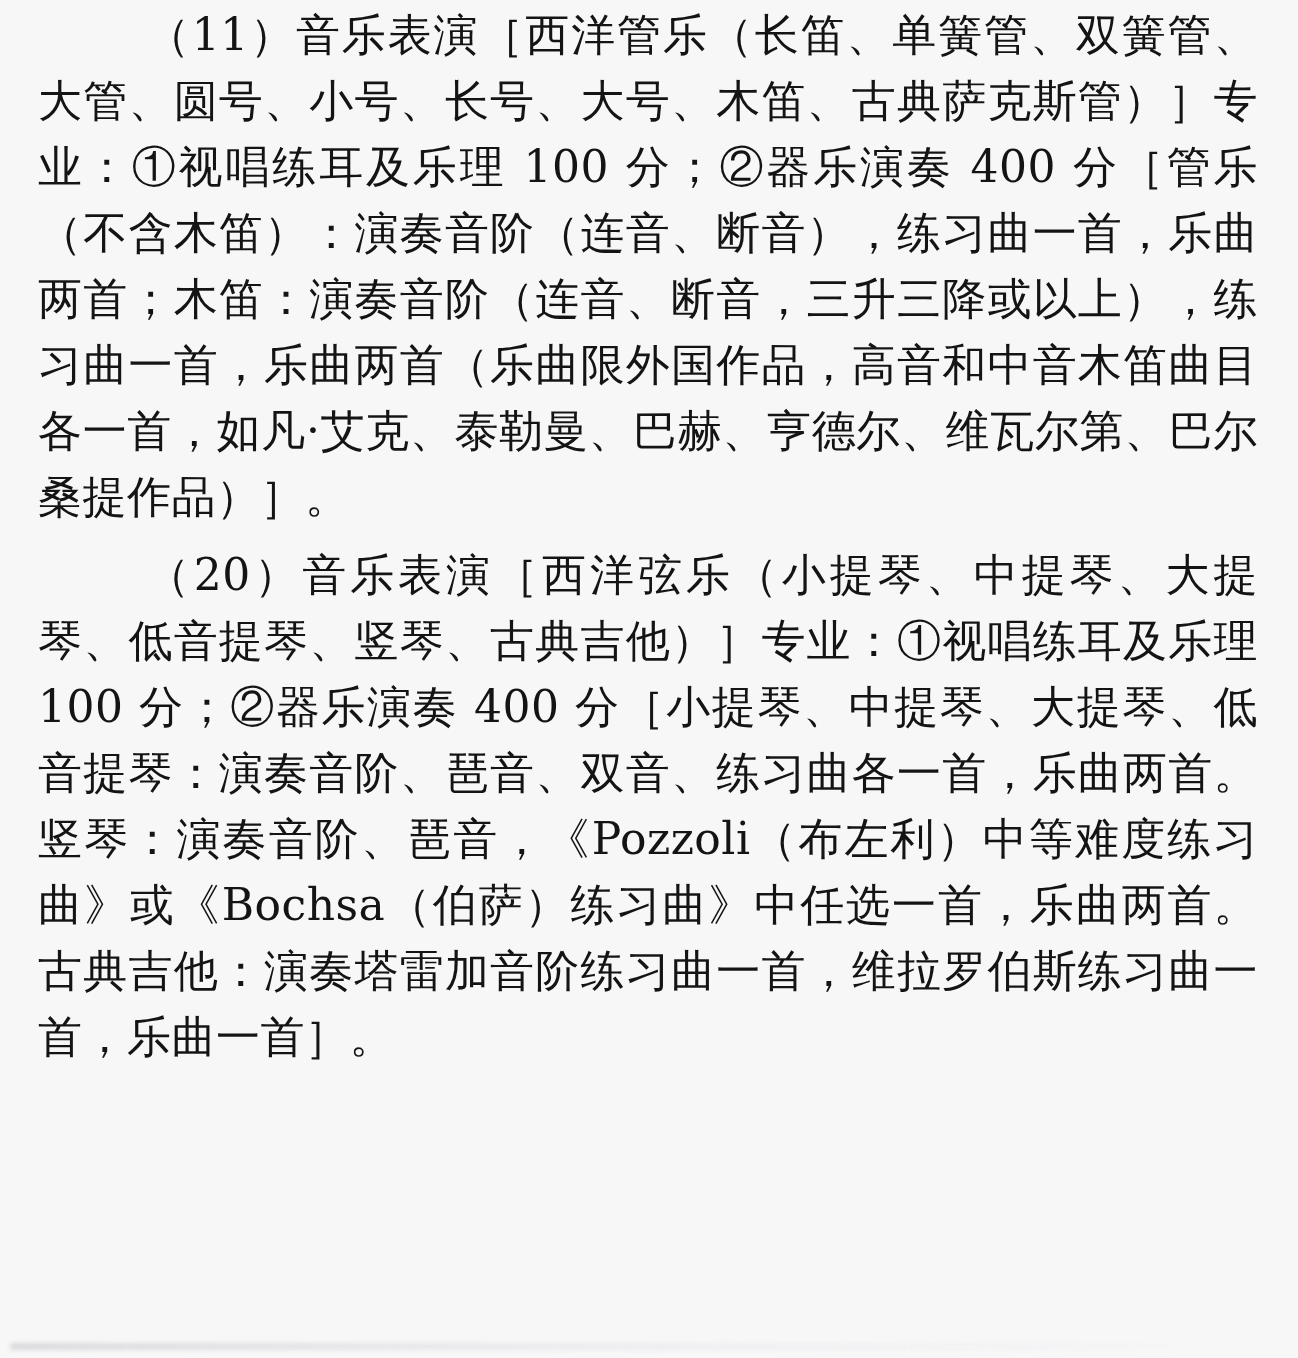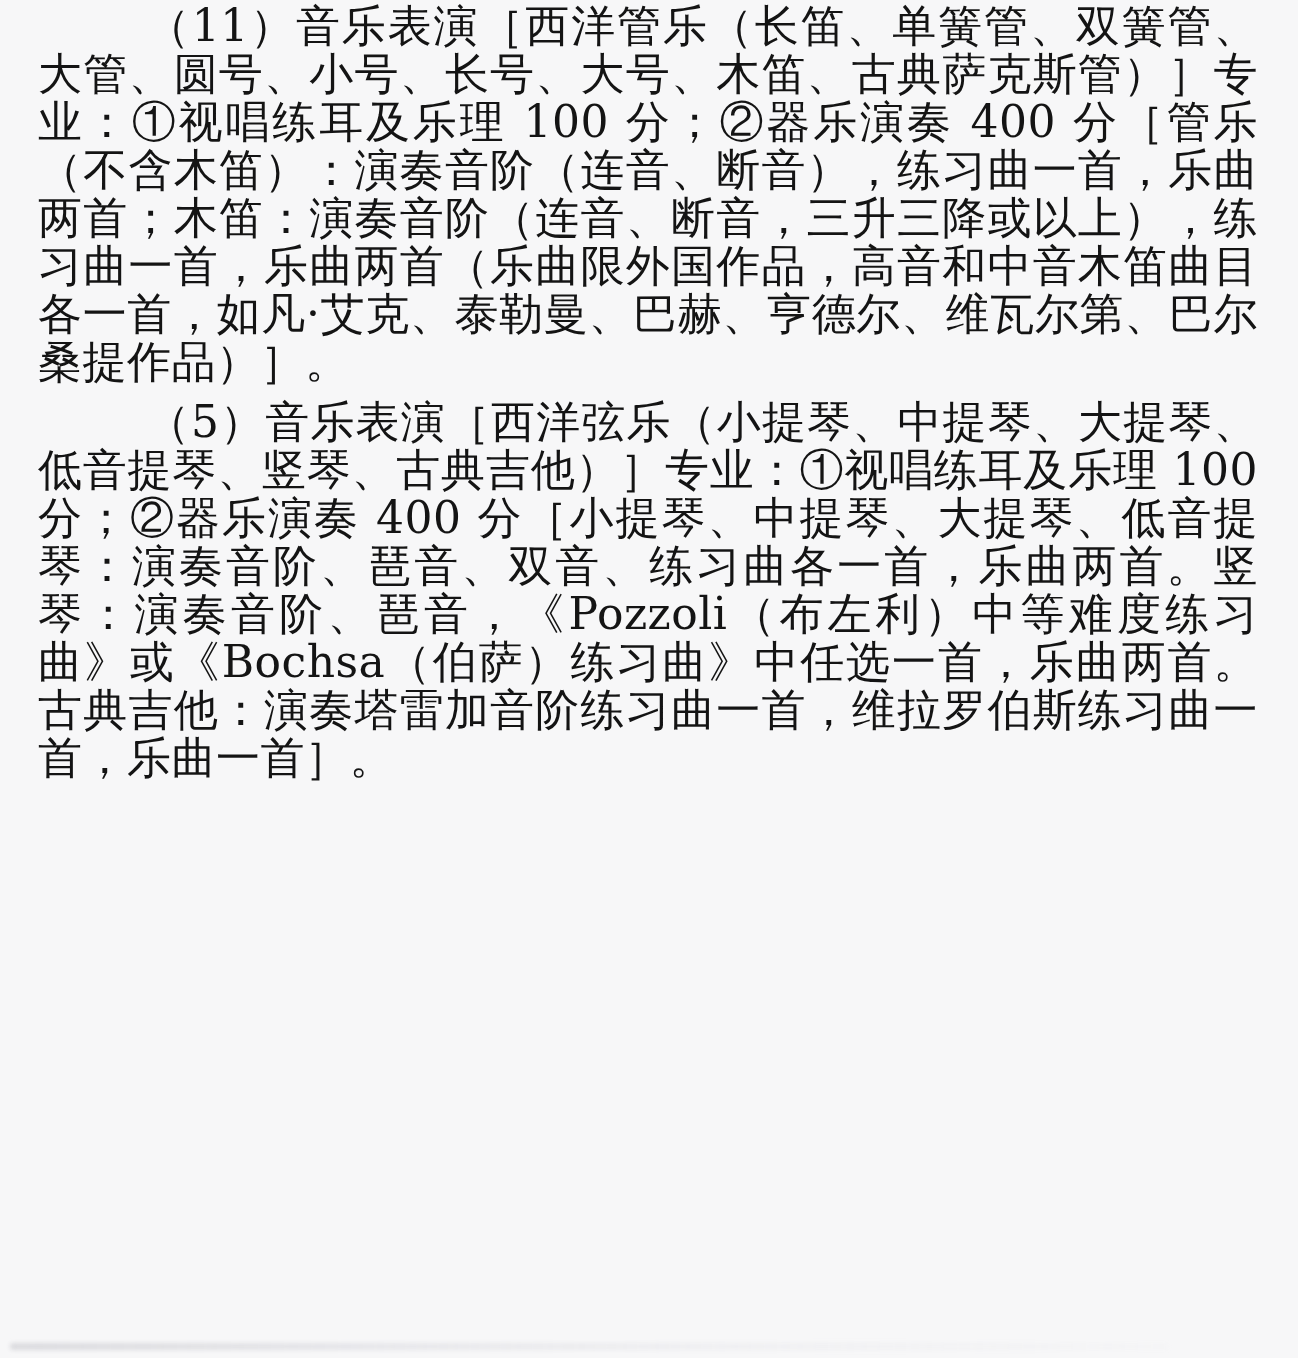--- a/index.html
+++ b/index.html
@@ -17,21 +17,21 @@
     position: relative;
     box-sizing: border-box;
     width: 1298px;
     height: 1358px;
     padding: 2px 40px 0 38px;
     color: #141414;
   }
   .para {
     margin: 0;
     font-size: 44px;
-    line-height: 48px;
+    line-height: 66px;
     letter-spacing: 0.5px;
     text-align: justify;
     text-align-last: left;
     text-indent: 2.45em;
     word-break: break-all;
     overflow-wrap: anywhere;
   }
   .para + .para {
     margin-top: 12px;
   }
@@ -49,15 +49,15 @@
       rgba(235,235,240,0.08) 100%);
     filter: blur(2px);
     border-radius: 3px;
   }
 </style>
 </head>
 <body>
 
 <div class="page">
   <p class="para">（11）音乐表演［西洋管乐（长笛、单簧管、双簧管、大管、圆号、小号、长号、大号、木笛、古典萨克斯管）］专业：①视唱练耳及乐理 100 分；②器乐演奏 400 分［管乐（不含木笛）：演奏音阶（连音、断音），练习曲一首，乐曲两首；木笛：演奏音阶（连音、断音，三升三降或以上），练习曲一首，乐曲两首（乐曲限外国作品，高音和中音木笛曲目各一首，如凡·艾克、泰勒曼、巴赫、亨德尔、维瓦尔第、巴尔桑提作品）］。</p>
-  <p class="para">（5）音乐表演［西洋弦乐（小提琴、中提琴、大提琴、低音提琴、竖琴、古典吉他）］专业：①视唱练耳及乐理 100 分；②器乐演奏 400 分［小提琴、中提琴、大提琴、低音提琴：演奏音阶、琶音、双音、练习曲各一首，乐曲两首。竖琴：演奏音阶、琶音，《Pozzoli（布左利）中等难度练习曲》或《Bochsa（伯萨）练习曲》中任选一首，乐曲两首。古典吉他：演奏塔雷加音阶练习曲一首，维拉罗伯斯练习曲一首，乐曲一首］。</p>
+  <p class="para">（20）音乐表演［西洋弦乐（小提琴、中提琴、大提琴、低音提琴、竖琴、古典吉他）］专业：①视唱练耳及乐理 100 分；②器乐演奏 400 分［小提琴、中提琴、大提琴、低音提琴：演奏音阶、琶音、双音、练习曲各一首，乐曲两首。竖琴：演奏音阶、琶音，《Pozzoli（布左利）中等难度练习曲》或《Bochsa（伯萨）练习曲》中任选一首，乐曲两首。古典吉他：演奏塔雷加音阶练习曲一首，维拉罗伯斯练习曲一首，乐曲一首］。</p>
   <div class="scan-smudge"></div>
 </div>
 
 </body></html>

